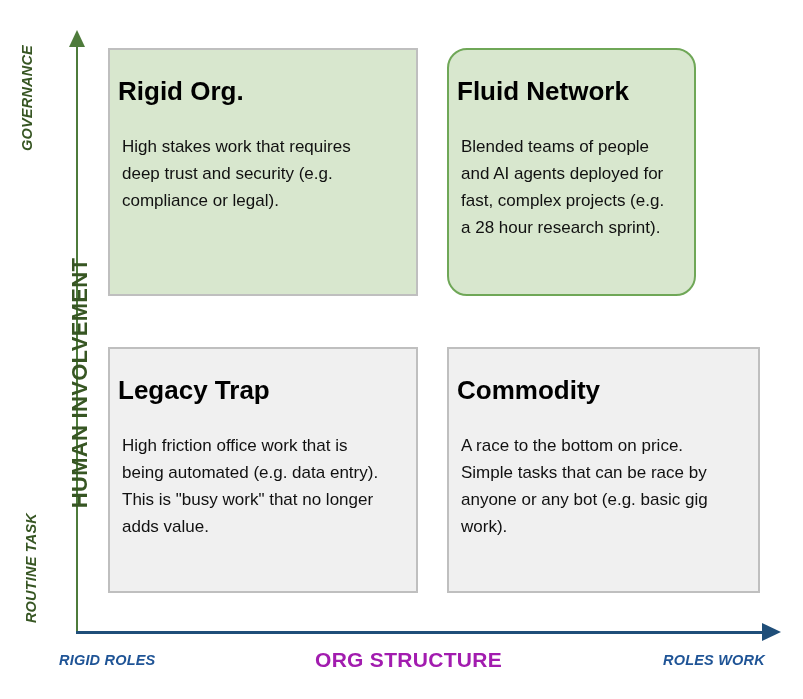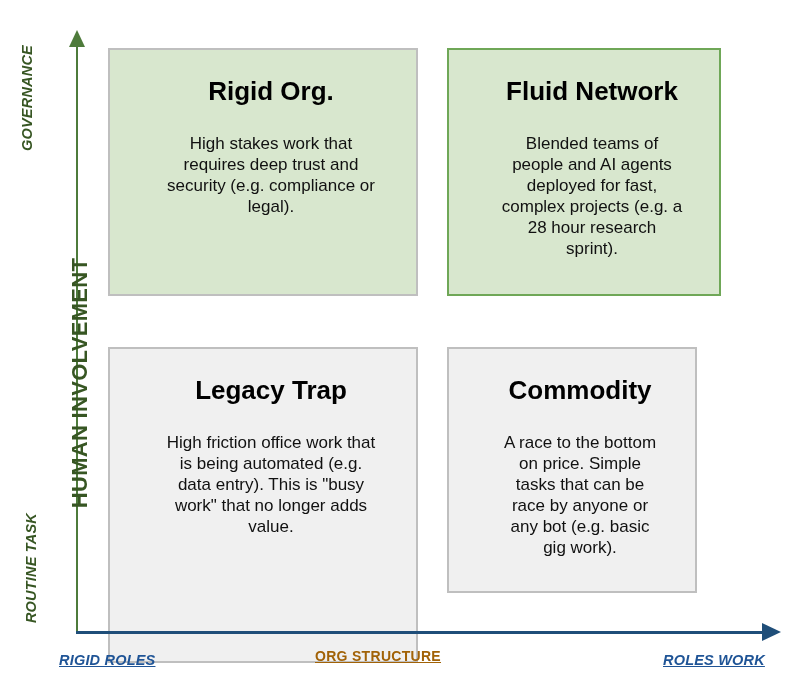--- a/index.html
+++ b/index.html
@@ -96,72 +96,70 @@
   #y-bottom {
     left: -44px;
     top: 560px;
     width: 150px;
   }
 
   
   .quad {
     position: absolute;
     box-sizing: border-box;
-    padding: 26px 20px 18px 36px;
-    text-align: center;
+    padding: 26px 20px 18px 8px;
   }
   .quad-title {
     font-size: 26px;
     font-weight: bold;
     color: #000000;
     line-height: 1.2;
     margin: 0 0 26px 0;
   }
   .quad-desc {
     font-size: 17px;
     color: #111111;
-    line-height: 21px;
-    margin: 16px;
+    line-height: 27px;
+    margin: 4px;
   }
 
   .quad.green {
     background: #D8E7CE;
   }
   .quad.gray {
     background: #F0F0F0;
   }
   .border-gray {
     border: 2px solid #BFBFBF;
   }
   .border-green {
     border: 2px solid #6FA757;
   }
 
   #quad-tl { left: 108px;  top: 48px;  width: 310px; height: 248px; }
-  #quad-tr { left: 447px;  top: 48px;  width: 274px; height: 248px; }
-  #quad-bl { left: 108px;  top: 347px; width: 310px; height: 316px; }
-  #quad-br { left: 447px;  top: 347px; width: 250px; height: 246px; }
+  #quad-tr { left: 447px;  top: 48px;  width: 249px; height: 248px; border-radius: 20px; }
+  #quad-bl { left: 108px;  top: 347px; width: 310px; height: 246px; }
+  #quad-br { left: 447px;  top: 347px; width: 313px; height: 246px; }
 
   
   .x-label {
     position: absolute;
     white-space: nowrap;
-    text-decoration: underline;
   }
   .x-label.minor {
     font-size: 14.5px;
     font-style: italic;
     font-weight: bold;
     color: #1F5496;
     letter-spacing: 0.2px;
   }
   .x-label.major {
-    font-size: 14px;
-    font-weight: bold;
-    color: #a16207;
+    font-size: 21px;
+    font-weight: bold;
+    color: #a21caf;
     letter-spacing: 0.3px;
   }
   #x-left   { left: 59px;  top: 652px; }
   #x-center { left: 315px; top: 648px; }
   #x-right  { left: 663px; top: 652px; }
 </style>
 </head>
 <body>
 
 <div id="canvas">

